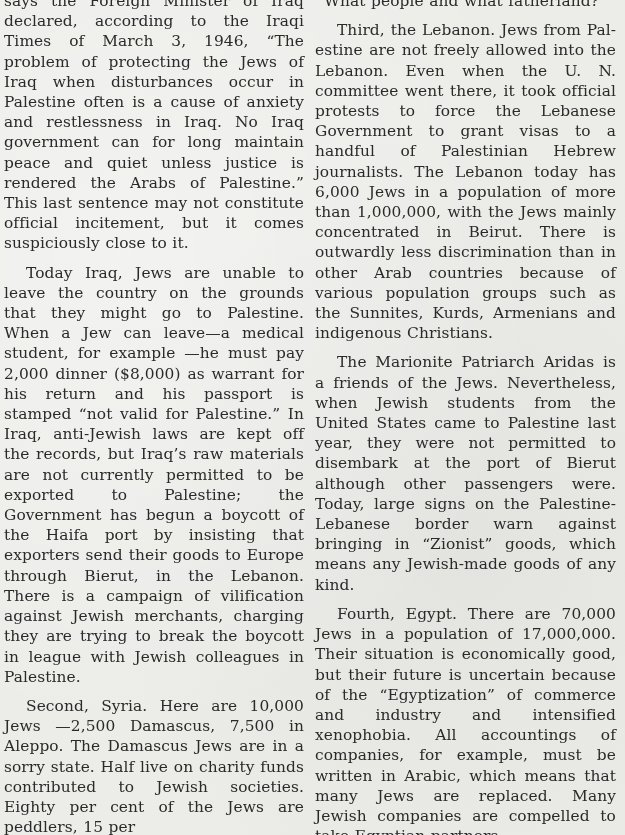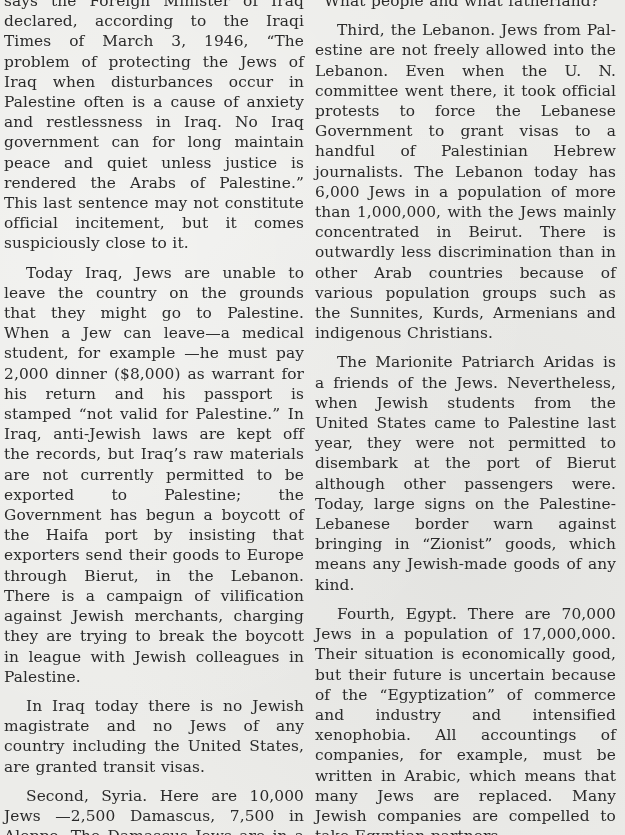--- a/index.html
+++ b/index.html
@@ -50,21 +50,20 @@
     }
   </style>
 </head>
 <body>
 
 <div class="page">
 
   <div class="col col-left">
     <p class="cont">says the Foreign Minister of Iraq declared, according to the Iraqi Times of March 3, 1946, “The problem of protecting the Jews of Iraq when dis­turbances occur in Palestine often is a cause of anxiety and restlessness in Iraq. No Iraq government can for long maintain peace and quiet unless justice is rendered the Arabs of Palestine.” This last sentence may not constitute official incitement, but it comes suspici­ously close to it.</p>
     <p>Today Iraq, Jews are unable to leave the country on the grounds that they might go to Palestine. When a Jew can leave—a medical student, for example —he must pay 2,000 dinner ($8,000) as warrant for his return and his pass­port is stamped “not valid for Pales­tine.” In Iraq, anti-Jewish laws are kept off the records, but Iraq’s raw ma­terials are not currently permitted to be exported to Palestine; the Government has begun a boycott of the Haifa port by insisting that exporters send their goods to Europe through Bierut, in the Lebanon. There is a campaign of vilification against Jewish merchants, charging they are trying to break the boycott in league with Jewish colleagues in Palestine.</p>
-    <p>In Iraq today there is no Jewish magistrate and no Jews of any country including the United States, are granted transit visas.</p>
     <p>Second, Syria. Here are 10,000 Jews —2,500 Damascus, 7,500 in Aleppo. The Damascus Jews are in a sorry state. Half live on charity funds con­tributed to Jewish societies. Eighty per cent of the Jews are peddlers, 15 per</p>
   </div>
 
   <div class="col col-right">
     <p class="cont" style="text-align:center;">What people and what fatherland?”</p>
     <p>Third, the Lebanon. Jews from Pal­estine are not freely allowed into the Lebanon.  Even when the U. N. committee went there, it took official protests to force the Lebanese Govern­ment to grant visas to a handful of Palestinian Hebrew journalists.  The Lebanon today has 6,000 Jews in a population of more than 1,000,000, with the Jews mainly concentrated in Beirut. There is outwardly less discrim­ination than in other Arab countries because of various population groups such as the Sunnites, Kurds, Armenians and indigenous Christians.</p>
     <p>The Marionite Patriarch Aridas is a friends of the Jews. Nevertheless, when Jewish students from the United States came to Palestine last year, they were not permitted to disembark at the port of Bierut although other passengers were. Today, large signs on the Pales­tine-Lebanese border warn against bringing in “Zionist” goods, which means any Jewish-made goods of any kind.</p>
     <p>Fourth, Egypt.  There are 70,000 Jews in a population of 17,000,000. Their situation is economically good, but their future is uncertain because of the “Egyptization” of commerce and industry and intensified xenophobia. All accountings of companies, for example, must be written in Arabic, which means that many Jews are replaced.  Many Jewish companies are compelled to take Egyptian partners.</p>
 
   </div>

